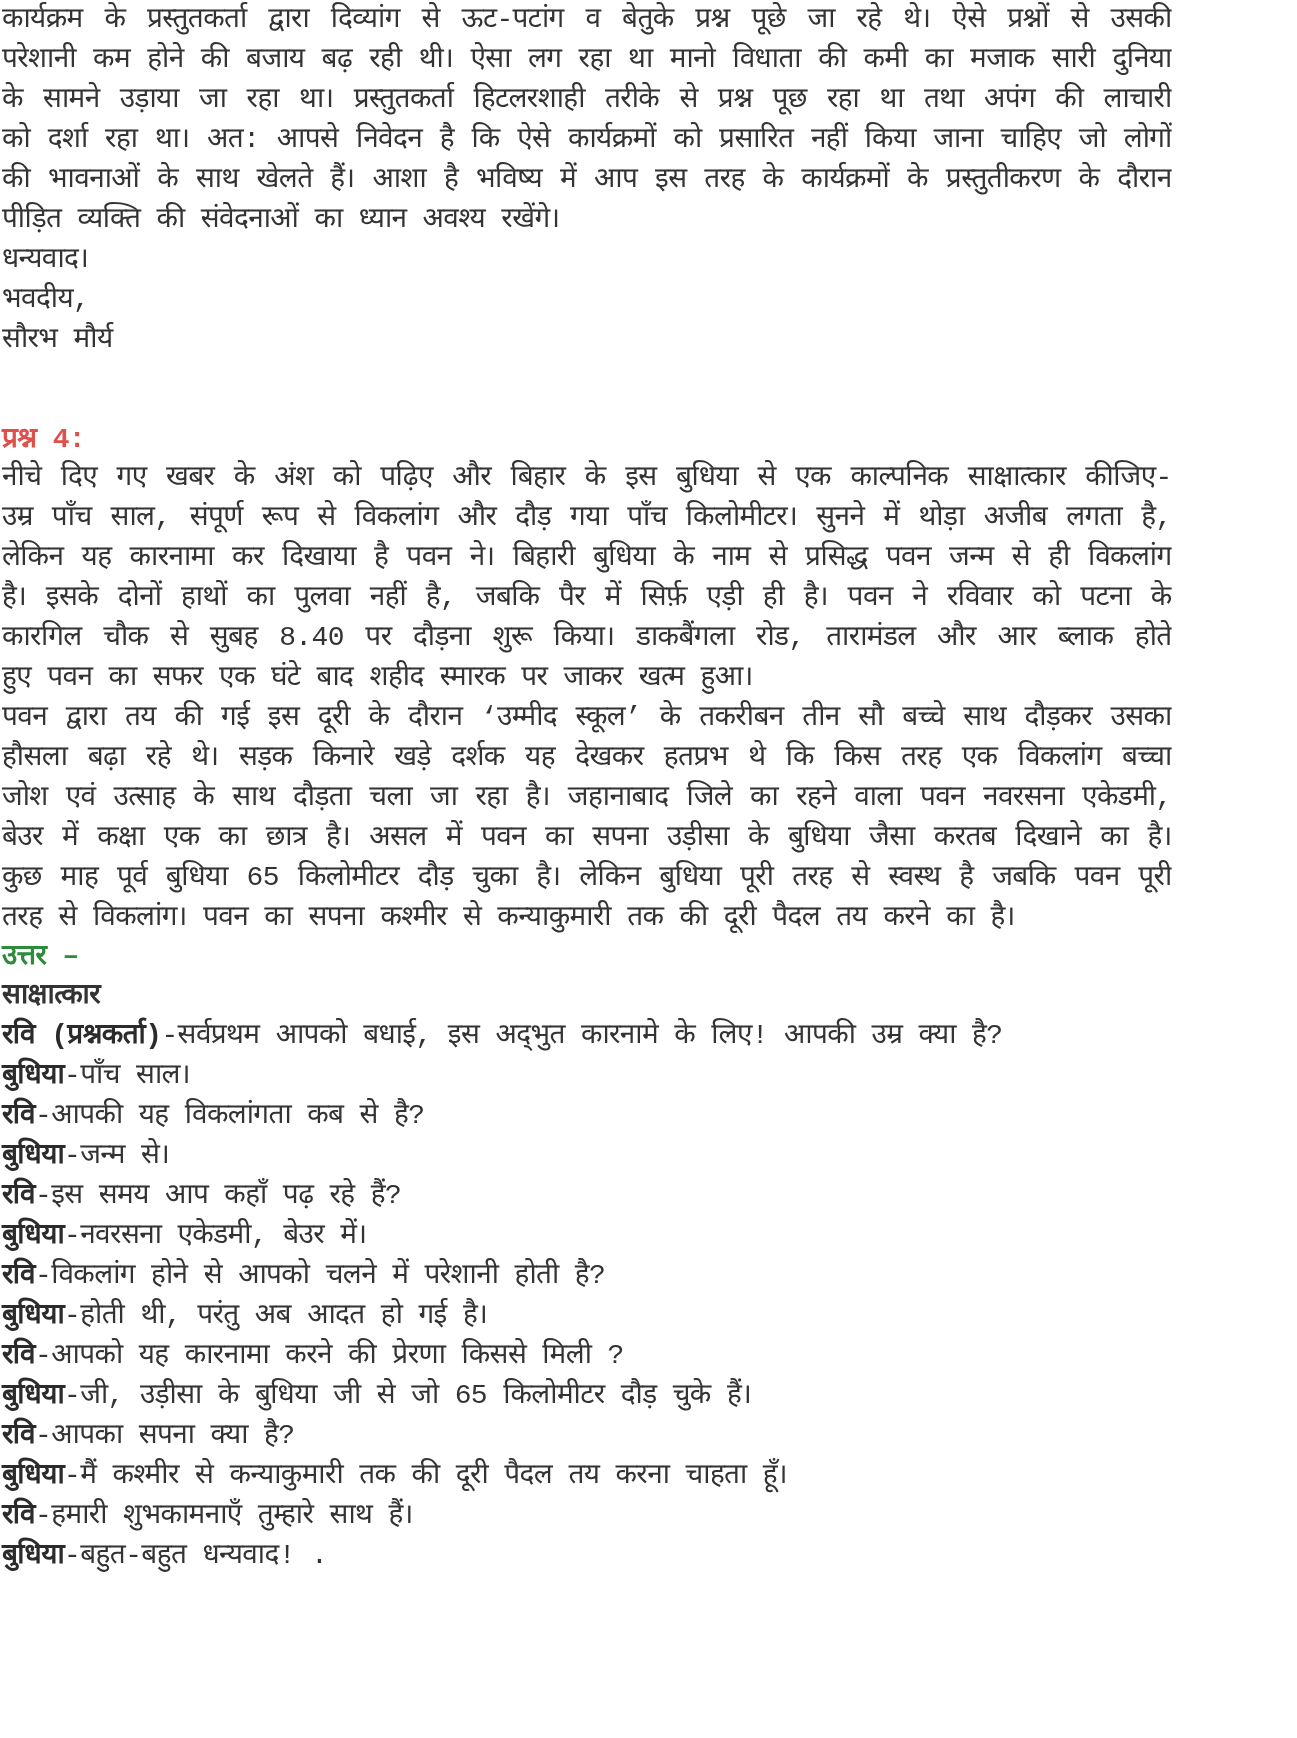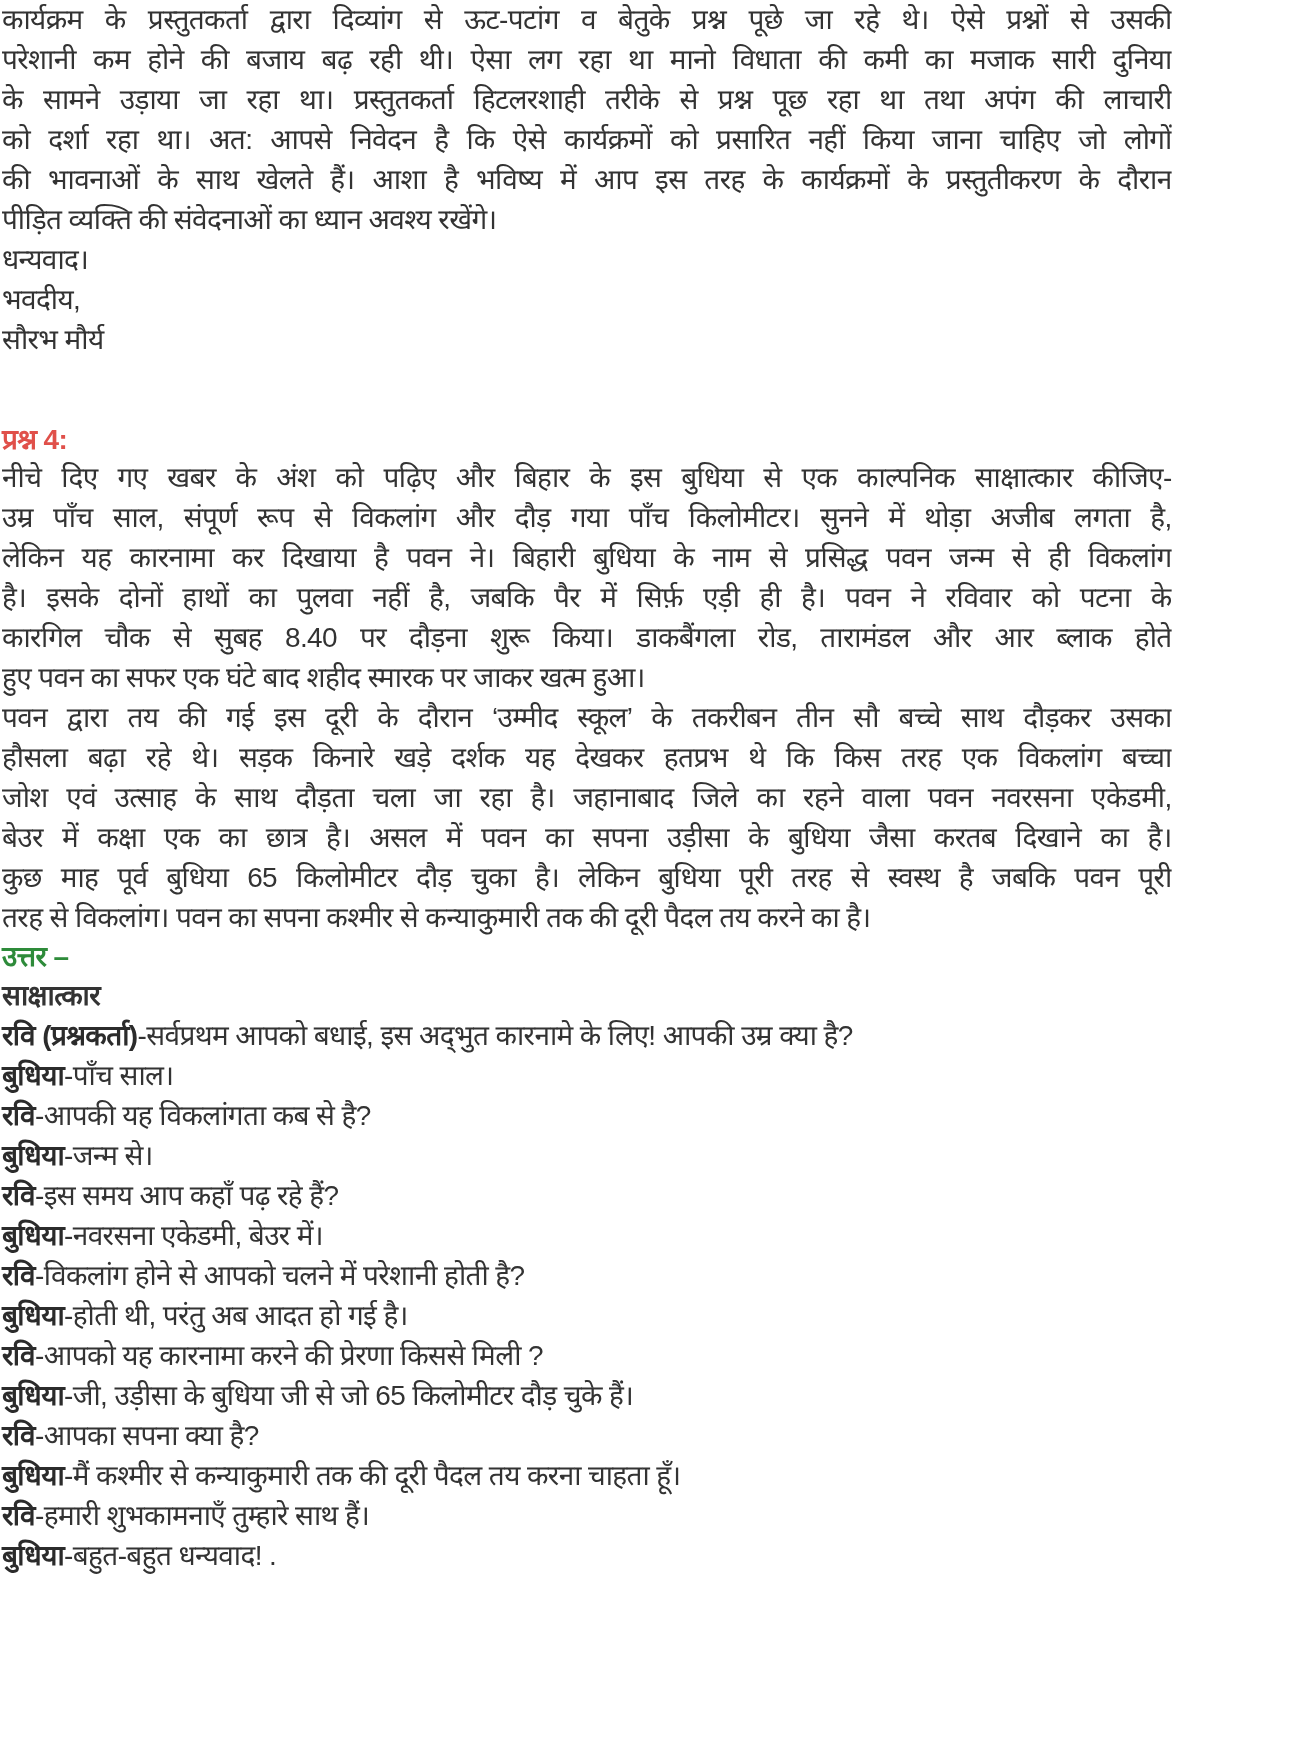--- a/index.html
+++ b/index.html
@@ -11,21 +11,21 @@
       width: 1297px;
       height: 1738px;
       overflow: hidden;
       position: relative;
     }
     .page {
       position: absolute;
       left: 2px;
       top: 0;
       width: 1172px;
-      font-family: Liberation Sans, sans-serif;
+      font-family: Liberation Mono, monospace;
       font-size: 28px;
       line-height: 40px;
       color: #333333;
     }
     .line {
       display: block;
       white-space: nowrap;
       height: 40px;
       letter-spacing: -0.6px;
       transform-origin: left center;

